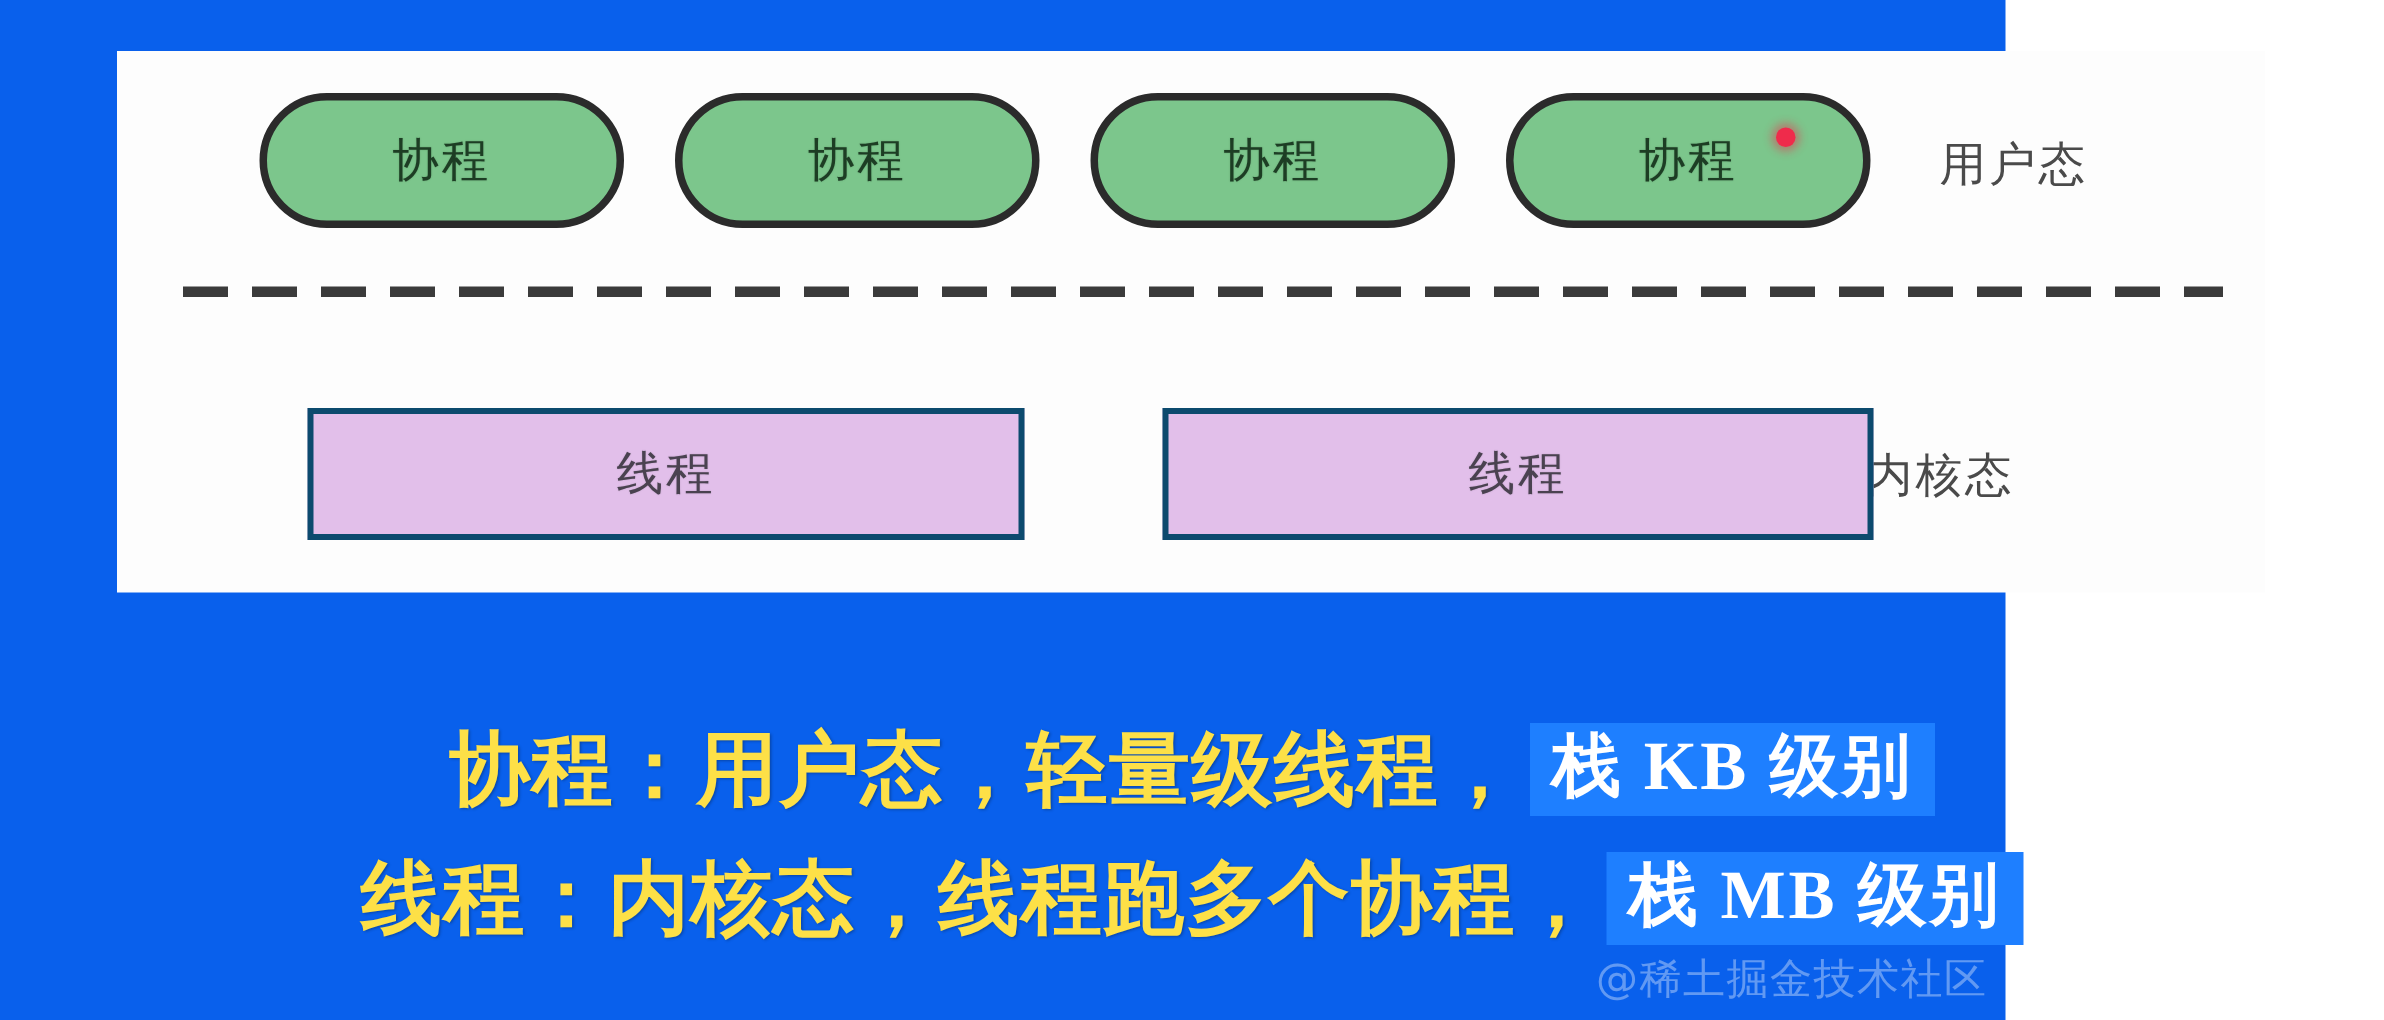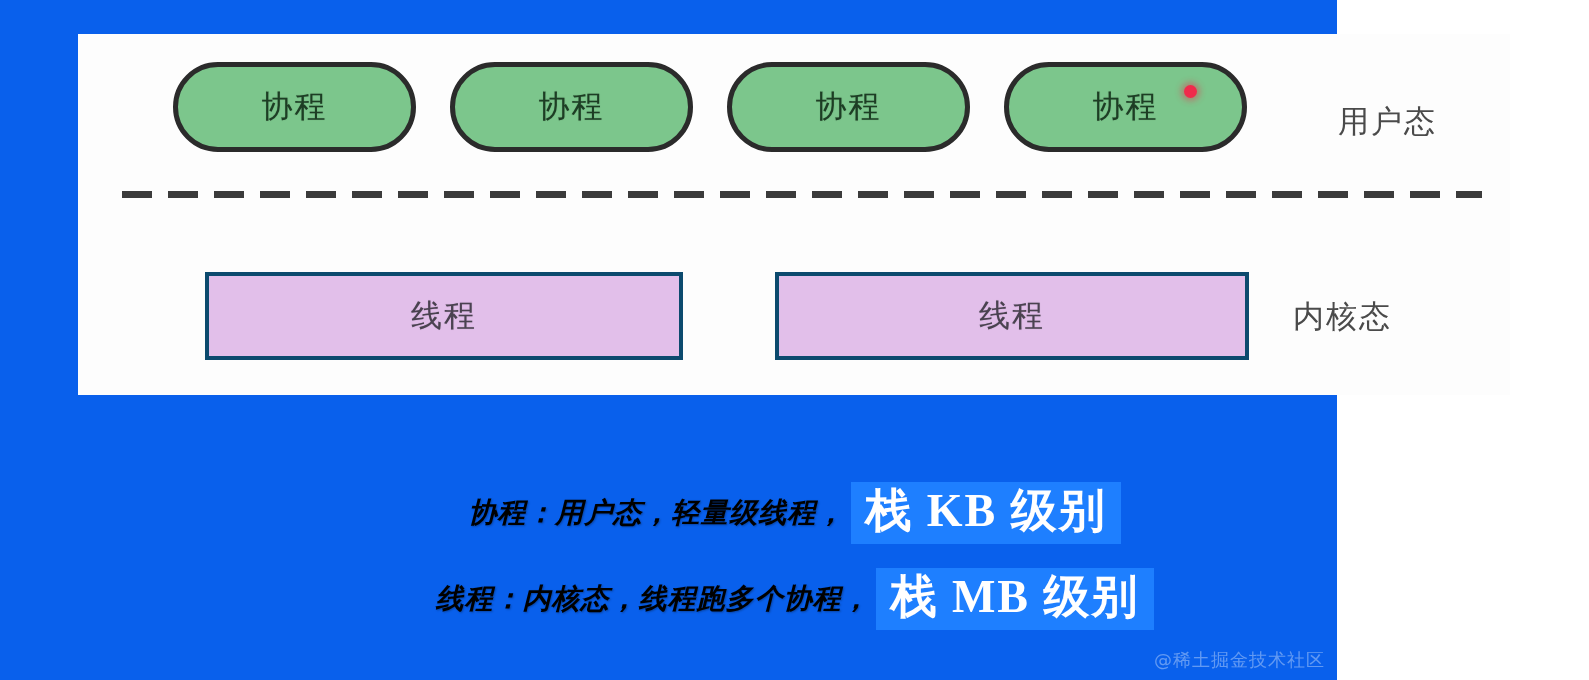--- a/index.html
+++ b/index.html
@@ -80,22 +80,22 @@
 
   
   .mode-label {
     position: absolute;
     font-size: 31px;
     color: #4a4a4a;
     font-family: "DejaVu Sans", "Liberation Sans", sans-serif;
     letter-spacing: 2px;
     white-space: nowrap;
   }
-  #label-user-mode   { left: 1215px; top: 67px; margin-left: 45px; }
-  #label-kernel-mode { left: 1215px; top: 262px; }
+  #label-user-mode   { left: 1215px; top: 55px; }
+  #label-kernel-mode { left: 1166px; top: 262px; }
 
   
   #dashed-divider {
     position: absolute;
     left: 44px;
     top: 157px;
     width: 1360px;
     height: 7px;
     background-image: repeating-linear-gradient(
         to right,
@@ -133,46 +133,45 @@
     width: 1589px;
   }
   .caption-line {
     display: flex;
     align-items: center;
     justify-content: center;
     height: 86px;
     white-space: nowrap;
   }
   .caption-plain {
-    font-size: 28px;
+    font-size: 54px;
     font-weight: bold;
-    color: #000000;
+    color: #fde047;
     font-family: "DejaVu Sans", "Liberation Sans", sans-serif;
     letter-spacing: 1px;
     text-shadow: 1px 1px 2px rgba(0,0,0,0.28);
-    font-style: italic;
   }
   .caption-highlight {
     font-size: 46px;
     font-weight: bold;
     color: #ffffff;
     font-family: Liberation Serif, serif;
     background: #1e7fff;
     padding: 4px 14px 8px 14px;
     margin-left: 6px;
     letter-spacing: 2px;
     line-height: 1.1;
   }
 
   
   #watermark {
     position: absolute;
     right: 12px;
     bottom: 8px;
-    font-size: 18px;
+    font-size: 28px;
     color: rgba(255,255,255,0.36);
     font-family: "DejaVu Sans", "Liberation Sans", sans-serif;
     letter-spacing: 1px;
     white-space: nowrap;
   }
 </style>
 </head>
 <body>
 
 <div id="slide">

